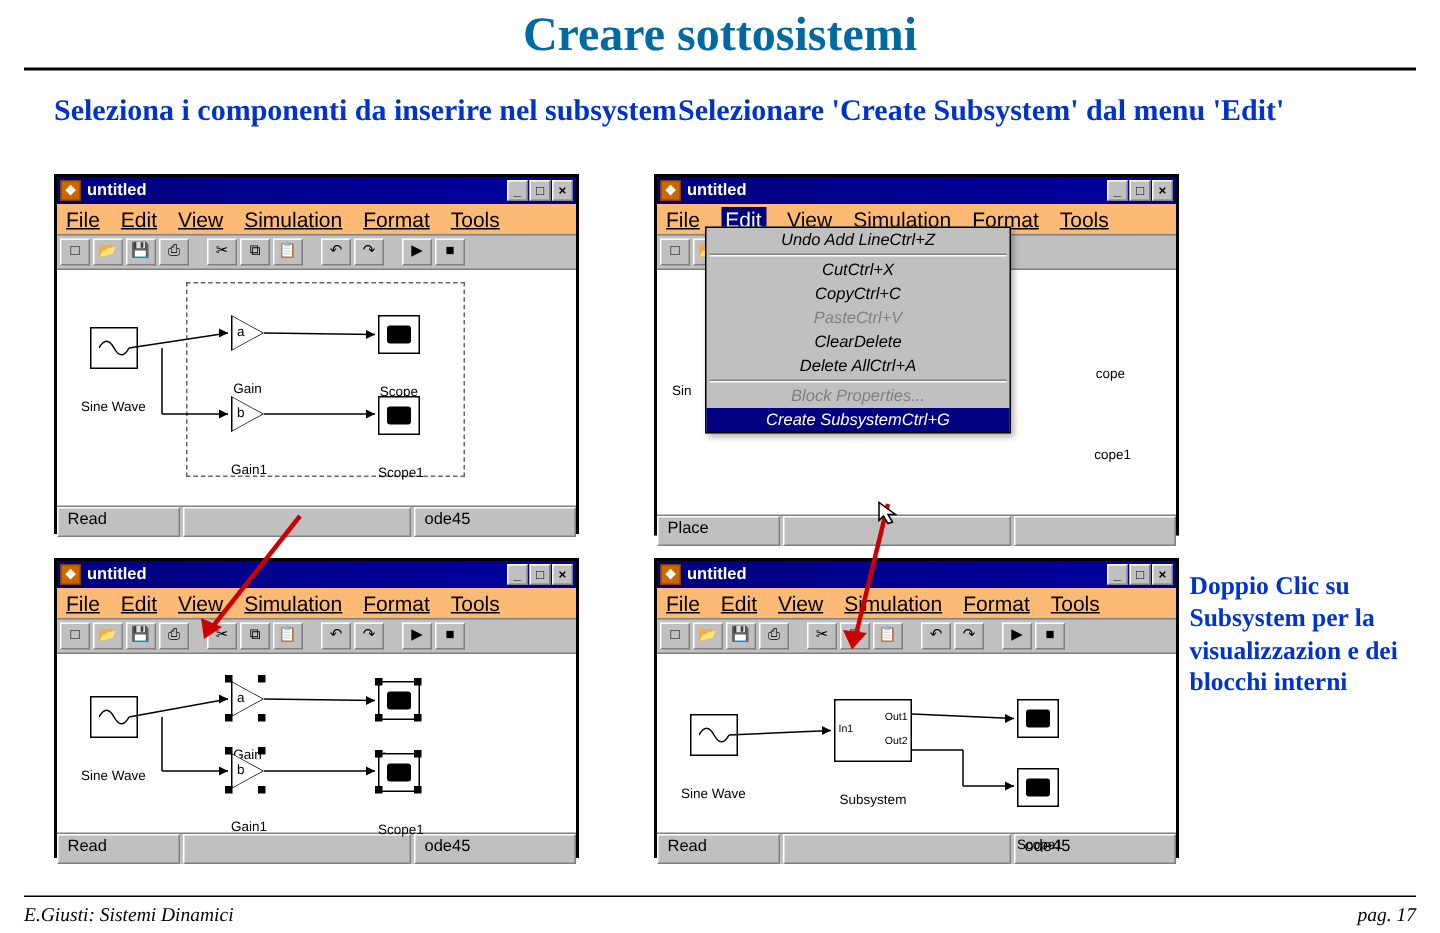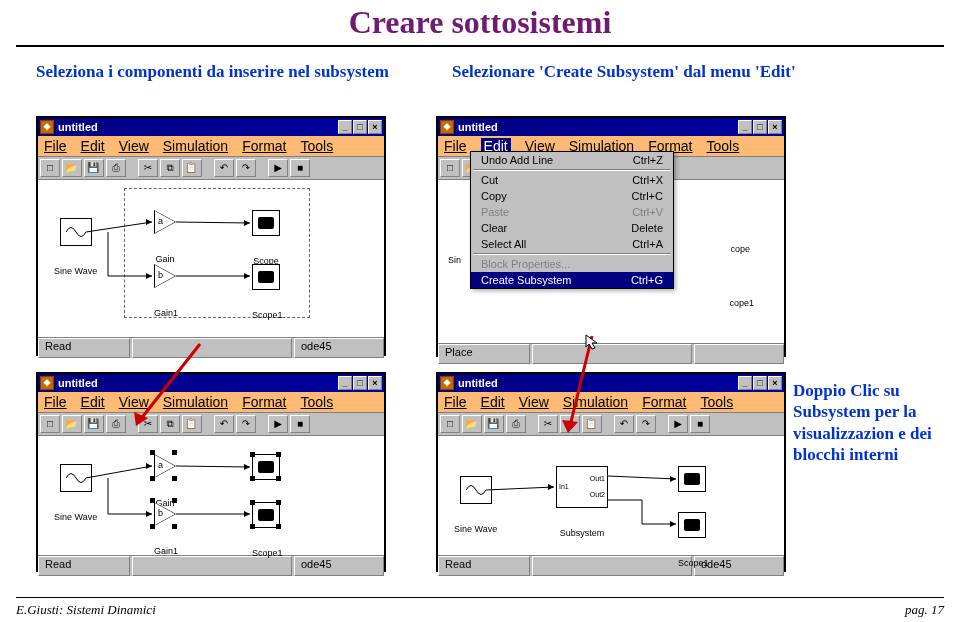--- a/index.html
+++ b/index.html
@@ -1,21 +1,21 @@
 <!DOCTYPE html>
 <html><head>
   <meta charset="utf-8">
   <style>
     * { margin: 0; padding: 0; box-sizing: border-box; }
     body { width: 960px; height: 622px; background: white; font-family: "Times New Roman", serif; position: relative; }
 
-    .page-title { text-align: center; color: #701a75; font-size: 32px; font-weight: bold; padding-top: 4px; }
+    .page-title { text-align: center; color: #0369a1; font-size: 32px; font-weight: bold; padding-top: 4px; }
     .hr-top { border: none; border-top: 2px solid #000; margin: 4px 16px 10px; }
 
-    .text-block { color: #0033cc; font-size: 17px; font-weight: bold; line-height: 1.2; }
+    .text-block { color: #0033cc; font-size: 20px; font-weight: bold; line-height: 1.2; }
     .text-left { position: absolute; top: 62px; left: 36px; }
     .text-right { position: absolute; top: 62px; left: 452px; }
     .text-callout { position: absolute; top: 380px; left: 793px; width: 160px; color: #0033cc; font-size: 17px; font-weight: bold; line-height: 1.25; }
 
     .sim-window { position: absolute; width: 350px; background: #c0c0c0; border: 2px solid #000; }
     .win-tl { top: 116px; left: 36px; height: 240px; }
     .win-tr { top: 116px; left: 436px; height: 241px; }
     .win-bl { top: 372px; left: 36px; height: 200px; }
     .win-br { top: 372px; left: 436px; height: 200px; }
 
@@ -42,26 +42,26 @@
     .tri { width: 0; height: 0; border-top: 12px solid transparent; border-bottom: 12px solid transparent; border-left: 22px solid #000; position: relative; }
     .tri-inner { position: absolute; left: -21px; top: -11px; width: 0; height: 0; border-top: 11px solid transparent; border-bottom: 11px solid transparent; border-left: 20px solid #fff; }
     .tri-label { position: absolute; left: -18px; top: -6px; font-size: 9px; }
     .scope-box { width: 28px; height: 26px; background: #fff; border: 1px solid #000; display: flex; align-items: center; justify-content: center; }
     .scope-screen { width: 16px; height: 12px; background: #000; border-radius: 2px; }
 
     .sel-box { border: 1px dashed #666; position: absolute; }
 
     .statusbar { display: flex; height: 20px; background: #c0c0c0; font-family: Arial, sans-serif; font-size: 11px; }
     .status-cell { border: 1px solid #808080; border-top-color: #fff; border-left-color: #fff; padding: 1px 6px; }
-    .status-cell.first { width: 92px; margin-right: 2px; }
+    .status-cell.first { width: 82px; margin-right: 2px; }
     .status-cell.mid { flex: 1; margin-right: 2px; }
-    .status-cell.last { width: 90px; }
+    .status-cell.last { width: 108px; }
 
     .dropdown-menu { position: absolute; top: 33px; left: 32px; width: 204px; background: #c0c0c0; border: 1px solid #000; font-family: Arial, sans-serif; font-size: 11px; z-index: 10; box-shadow: 2px 2px 4px rgba(0,0,0,0.3); }
-    .menu-row { display: flex; justify-content: space-between; padding: 2px 10px; color: #000; }
+    .menu-row { display: flex; justify-content: center; padding: 2px 10px; color: #000; font-style: italic; }
     .menu-row.disabled { color: #808080; }
     .menu-row.hilite { background: #000080; color: #fff; }
     .menu-sep { border-top: 1px solid #808080; border-bottom: 1px solid #fff; margin: 1px 2px; }
 
     .arrow-red { position: absolute; pointer-events: none; }
 
     .footer { position: absolute; bottom: 4px; left: 16px; right: 16px; display: flex; justify-content: space-between; font-style: italic; font-size: 13px; border-top: 1.5px solid #000; padding-top: 4px; }
 
     .handle { position: absolute; width: 5px; height: 5px; background: #000; }
   </style>
@@ -209,21 +209,21 @@
       </div>
     <div class="menu-row disabled">
         <span>Paste</span>
         <span>Ctrl+V</span>
       </div>
     <div class="menu-row">
         <span>Clear</span>
         <span>Delete</span>
       </div>
     <div class="menu-row">
-        <span>Select All</span>
+        <span>Delete All</span>
         <span>Ctrl+A</span>
       </div>
     <div class="menu-sep"></div>
     <div class="menu-row disabled">
         <span>Block Properties...</span>
         <span></span>
       </div>
     <div class="menu-row hilite">
         <span>Create Subsystem</span>
         <span>Ctrl+G</span>

